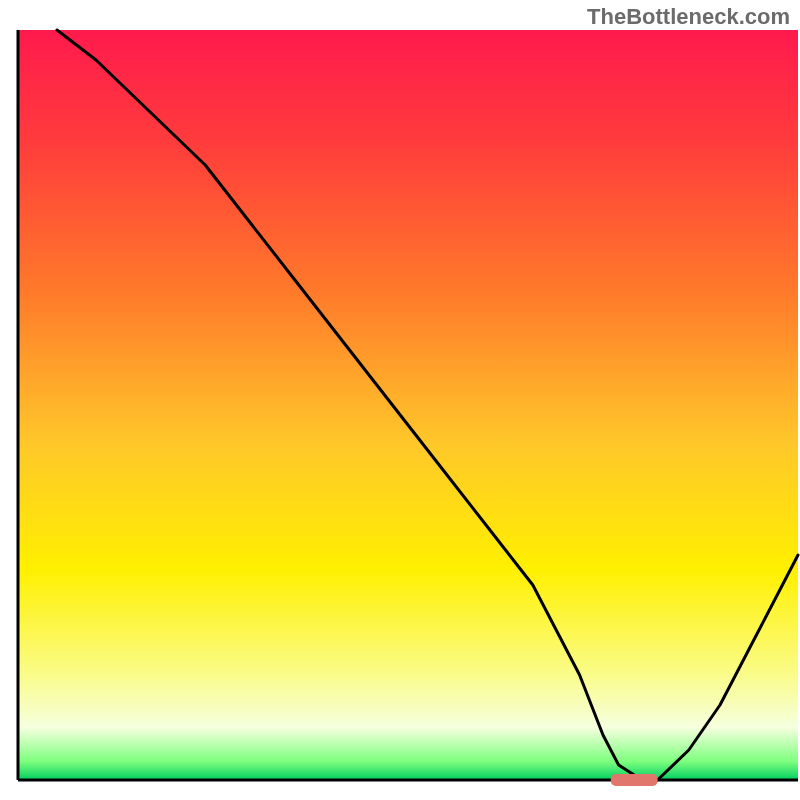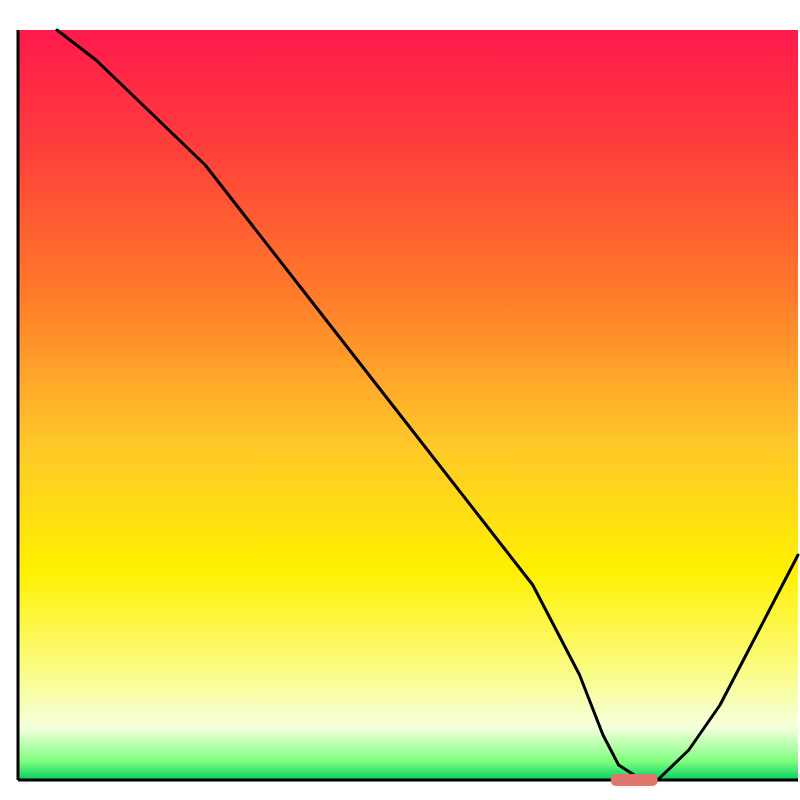--- a/index.html
+++ b/index.html
@@ -24,20 +24,21 @@
     z-index: 10;
   }
   svg {
     display: block;
   }
 </style>
 </head>
 <body>
 
 <div class="chart-container">
+  <div class="watermark">TheBottleneck.com</div>
   <svg id="chart-svg" width="800" height="800" viewBox="0 0 800 800">
     <defs>
       <linearGradient id="bg-grad" x1="0" y1="0" x2="0" y2="1">
           <stop offset="0%" stop-color="#ff1a4d"></stop>
           <stop offset="15%" stop-color="#ff3c3c"></stop>
           <stop offset="35%" stop-color="#ff7a2a"></stop>
           <stop offset="55.00000000000001%" stop-color="#ffc72a"></stop>
           <stop offset="72%" stop-color="#fff000"></stop>
           <stop offset="86%" stop-color="#fafc8a"></stop>
           <stop offset="93%" stop-color="#f5ffde"></stop>

